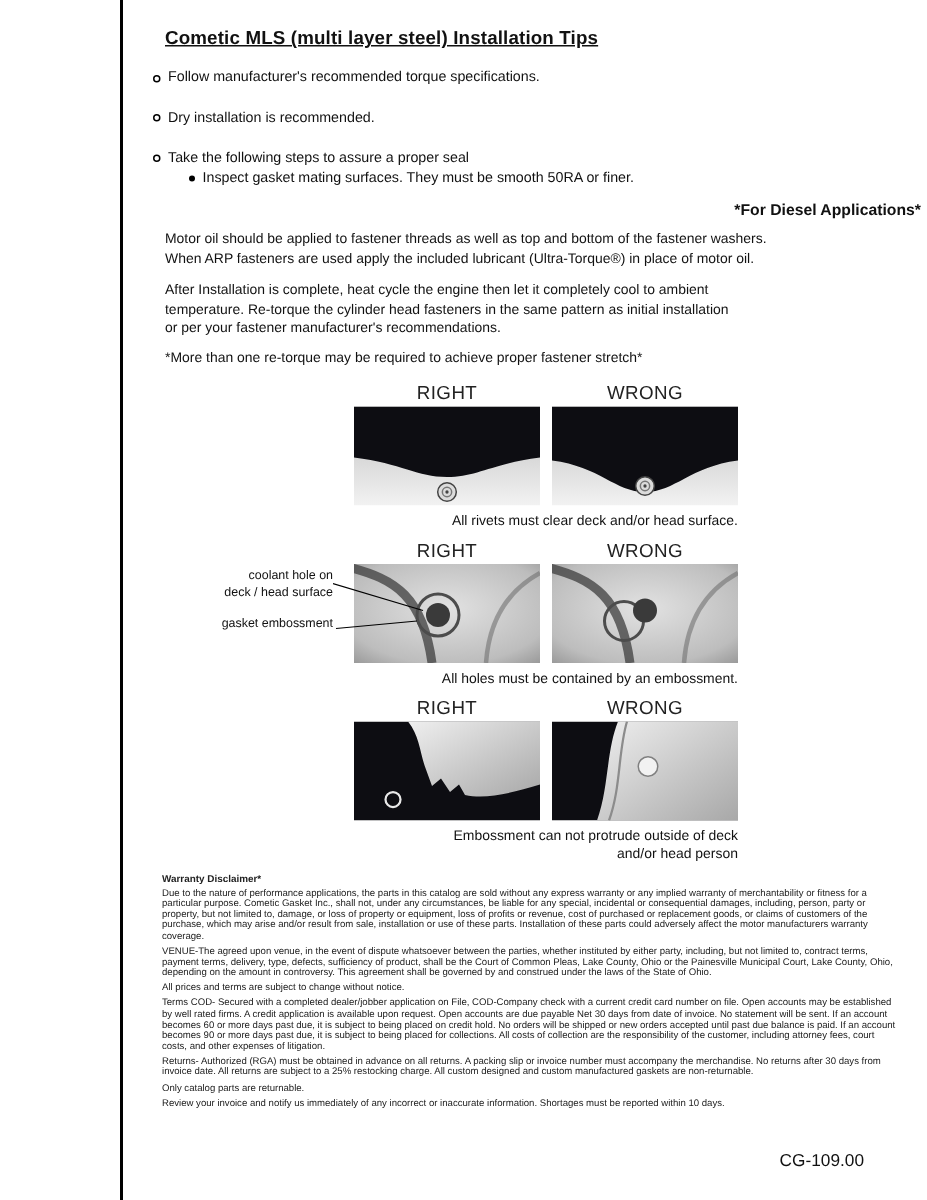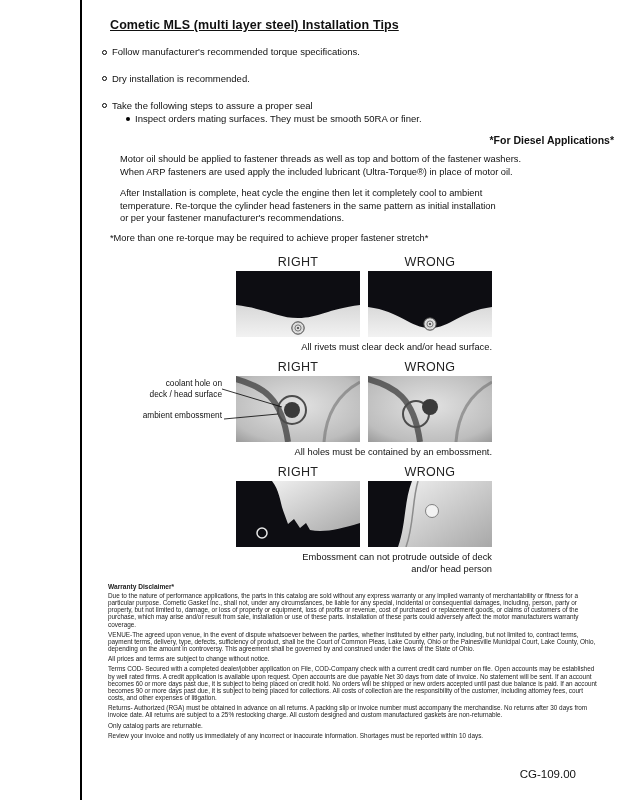--- a/index.html
+++ b/index.html
@@ -27,21 +27,21 @@
     width: 3px; height: 3px; border: 1px solid #000; border-radius: 50%;
   }
   ul.subtips { list-style: none; margin: 0; padding: 0 0 0 14px; }
   ul.subtips > li { position: relative; padding-left: 9px; line-height: 1.45; }
   ul.subtips > li::before {
     content: ""; position: absolute; left: 0; top: 5px;
     width: 4px; height: 4px; background: #000; border-radius: 50%;
   }
 
   .diesel-heading { font-size: 10.5px; font-weight: bold; margin: 4px 0 7px 14px; text-align: right; }
-  .para { font-size: 9.3px; line-height: 1.38; margin: 0 0 8px 24px; width: 438px; }
+  .para { font-size: 9.3px; line-height: 1.38; margin: 0 0 8px 14px; width: 438px; }
   .preline { white-space: pre-line; }
   .note { font-size: 9.3px; margin: 0 0 12px 14px; }
 
   .figures { margin-left: 140px; width: 256px; }
   .fig-row { position: relative; margin: 0; }
   .fig-labels { display: flex; gap: 8px; margin-bottom: 2px; }
   .fig-label { width: 124px; text-align: center; font-size: 12.5px; color: #222; letter-spacing: .3px; }
   .fig-panels { display: flex; gap: 8px; }
   .fig-panels svg { display: block; }
   .fig-caption { font-size: 9.3px; margin: 4px 0 7px 4px; line-height: 1.3; text-align: right; }
@@ -73,21 +73,21 @@
     <li>
       <span>Follow manufacturer's recommended torque specifications.</span>
     </li>
     <li>
       <span>Dry installation is recommended.</span>
     </li>
     <li>
       <span>Take the following steps to assure a proper seal</span>
       <ul class="subtips">
         <li>
-          <span>Inspect orders mating surfaces.  They must be smooth 50RA or finer.</span>
+          <span>Inspect gasket mating surfaces.  They must be smooth 50RA or finer.</span>
         </li>
       </ul>
     </li>
   </ul>
 
   <div class="diesel-heading">*For Diesel Applications*</div>
 
   <p class="para preline">Motor oil should be applied to fastener threads as well as top and bottom of the fastener washers.
 When ARP fasteners are used apply the included lubricant (Ultra-Torque®) in place of motor oil.</p>
   <p class="para preline">After Installation is complete, heat cycle the engine then let it completely cool to ambient
@@ -123,21 +123,21 @@
           <circle cx="62" cy="53" r="3.1" fill="none" stroke="#777" stroke-width="1"></circle>
           <circle cx="62" cy="53" r="1.1" fill="#444"></circle>
         </svg>
       </div>
       <div class="fig-caption">All rivets must clear deck and/or head surface.</div>
     </div>
 
     <div class="fig-row">
       <div class="annot annot1 preline">coolant hole on
 deck / head surface</div>
-      <div class="annot annot2">ambient embossment</div>
+      <div class="annot annot2">gasket embossment</div>
       <svg class="leader-svg" width="80" height="60" viewBox="0 0 80 60">
         <line x1="0" y1="12" x2="60" y2="30" stroke="#000" stroke-width="0.8"></line>
         <line x1="2" y1="42" x2="56" y2="37" stroke="#000" stroke-width="0.8"></line>
       </svg>
       <div class="fig-labels">
         <div class="fig-label">RIGHT</div>
         <div class="fig-label">WRONG</div>
       </div>
       <div class="fig-panels">
         <svg width="124" height="66" viewBox="0 0 124 66">

